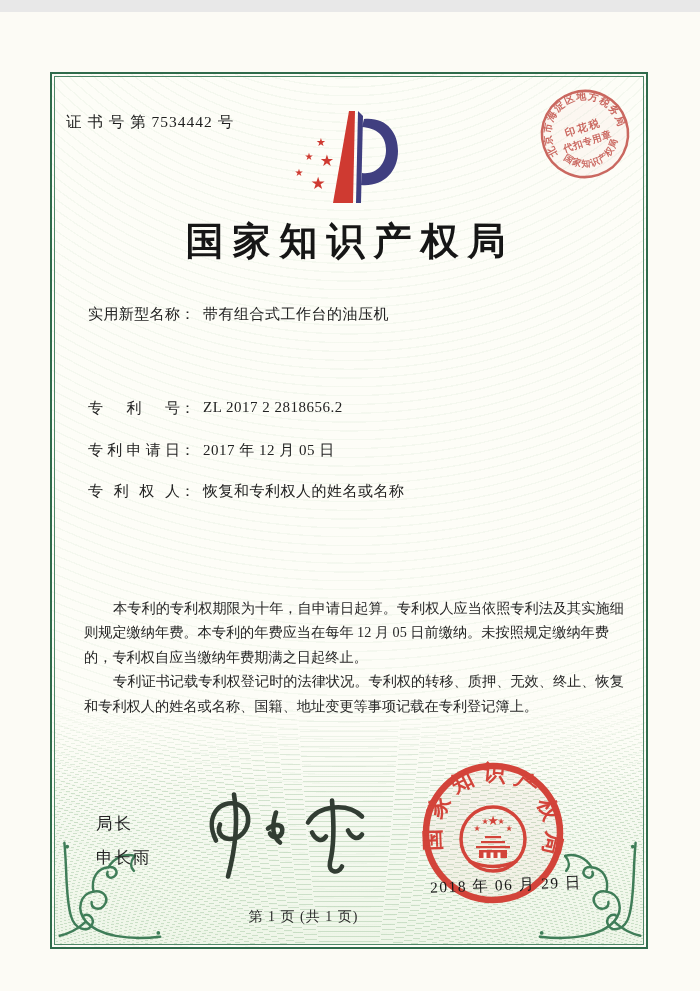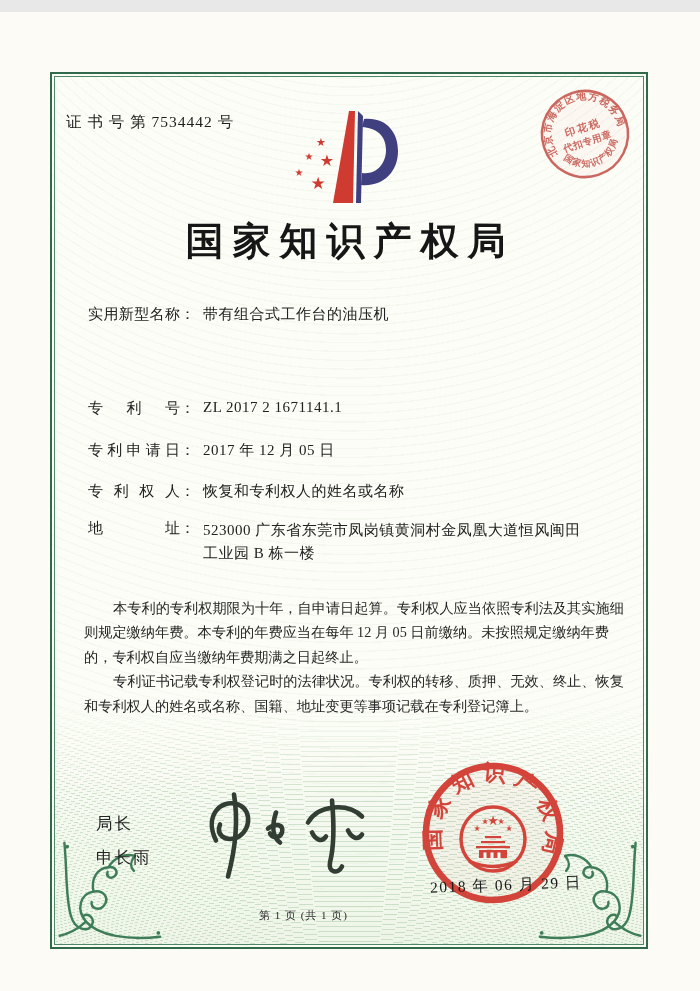--- a/index.html
+++ b/index.html
@@ -67,21 +67,21 @@
   .signature path{stroke:#323d33;stroke-width:4.6;fill:none;stroke-linecap:round;stroke-linejoin:round;}
   .seal{position:absolute;left:419px;top:747px;width:148px;height:148px;z-index:12;opacity:.95;}
   .seal-ring{fill:rgba(210,59,49,.04);stroke:var(--seal-red);stroke-width:6.5;}
   .seal-stroke{fill:none;stroke:var(--seal-red);}
   .seal-fill{fill:var(--seal-red);}
   .seal-text{fill:var(--seal-red);font-weight:bold;}
   .seal-date{position:absolute;left:430px;top:863px;font-size:15.5px;letter-spacing:1.5px;color:#1a1a1a;z-index:13;transform:rotate(-2deg);}
   .stamp{position:absolute;left:535px;top:72px;width:100px;height:100px;z-index:40;opacity:.88;transform:rotate(-18deg);}
   .stamp-stroke{fill:rgba(196,84,76,.04);stroke:var(--stamp-red);stroke-width:2.5;}
   .stamp-text{fill:var(--stamp-red);font-weight:bold;}
-  .footer-page{position:absolute;left:50px;width:486px;top:896px;text-align:center;font-size:11px;letter-spacing:1px;color:#2b2b2b;z-index:10;padding-left:21px;}
+  .footer-page{position:absolute;left:50px;width:486px;top:896px;text-align:center;font-size:14px;letter-spacing:1px;color:#2b2b2b;z-index:10;padding-left:21px;}
 </style>
 </head>
 <body>
 
 <div class="page">
 
   <div class="frame">
     <div class="waves"></div>
   </div>
 
@@ -120,30 +120,27 @@
       <text x="28" y="83" font-size="17">★</text>
     </g>
   </svg>
 
   <div class="doc-title">国家知识产权局</div>
 
   <div class="field-row" style="top:293px">
     <span class="flabel">实用新型名称</span><span class="fcolon">：</span><span class="fvalue">带有组合式工作台的油压机</span>
   </div>
   <div class="field-row" style="top:387px">
-    <span class="flabel">专利号</span><span class="fcolon">：</span><span class="fvalue">ZL 2017 2 1671141.1</span>
+    <span class="flabel">专利号</span><span class="fcolon">：</span><span class="fvalue">ZL 2017 2 2818656.2</span>
   </div>
   <div class="field-row" style="top:429px">
     <span class="flabel">专利申请日</span><span class="fcolon">：</span><span class="fvalue">2017 年 12 月 05 日</span>
   </div>
   <div class="field-row" style="top:470px">
     <span class="flabel">专利权人</span><span class="fcolon">：</span><span class="fvalue">恢复和专利权人的姓名或名称</span>
-  </div>
-  <div class="field-row" style="top:507px">
-    <span class="flabel">地址</span><span class="fcolon">：</span><span class="addr-block"><span>523000 广东省东莞市凤岗镇黄洞村金凤凰大道恒风闽田</span><br><span>工业园 B 栋一楼</span></span>
   </div>
 
   <div class="body-text">
     <p>本专利的专利权期限为十年，自申请日起算。专利权人应当依照专利法及其实施细则规定缴纳年费。本专利的年费应当在每年 12 月 05 日前缴纳。未按照规定缴纳年费的，专利权自应当缴纳年费期满之日起终止。</p>
     <p>专利证书记载专利权登记时的法律状况。专利权的转移、质押、无效、终止、恢复和专利权人的姓名或名称、国籍、地址变更等事项记载在专利登记簿上。</p>
   </div>
 
   <div class="officer-title">局长</div>
   <div class="officer-name">申长雨</div>
 

